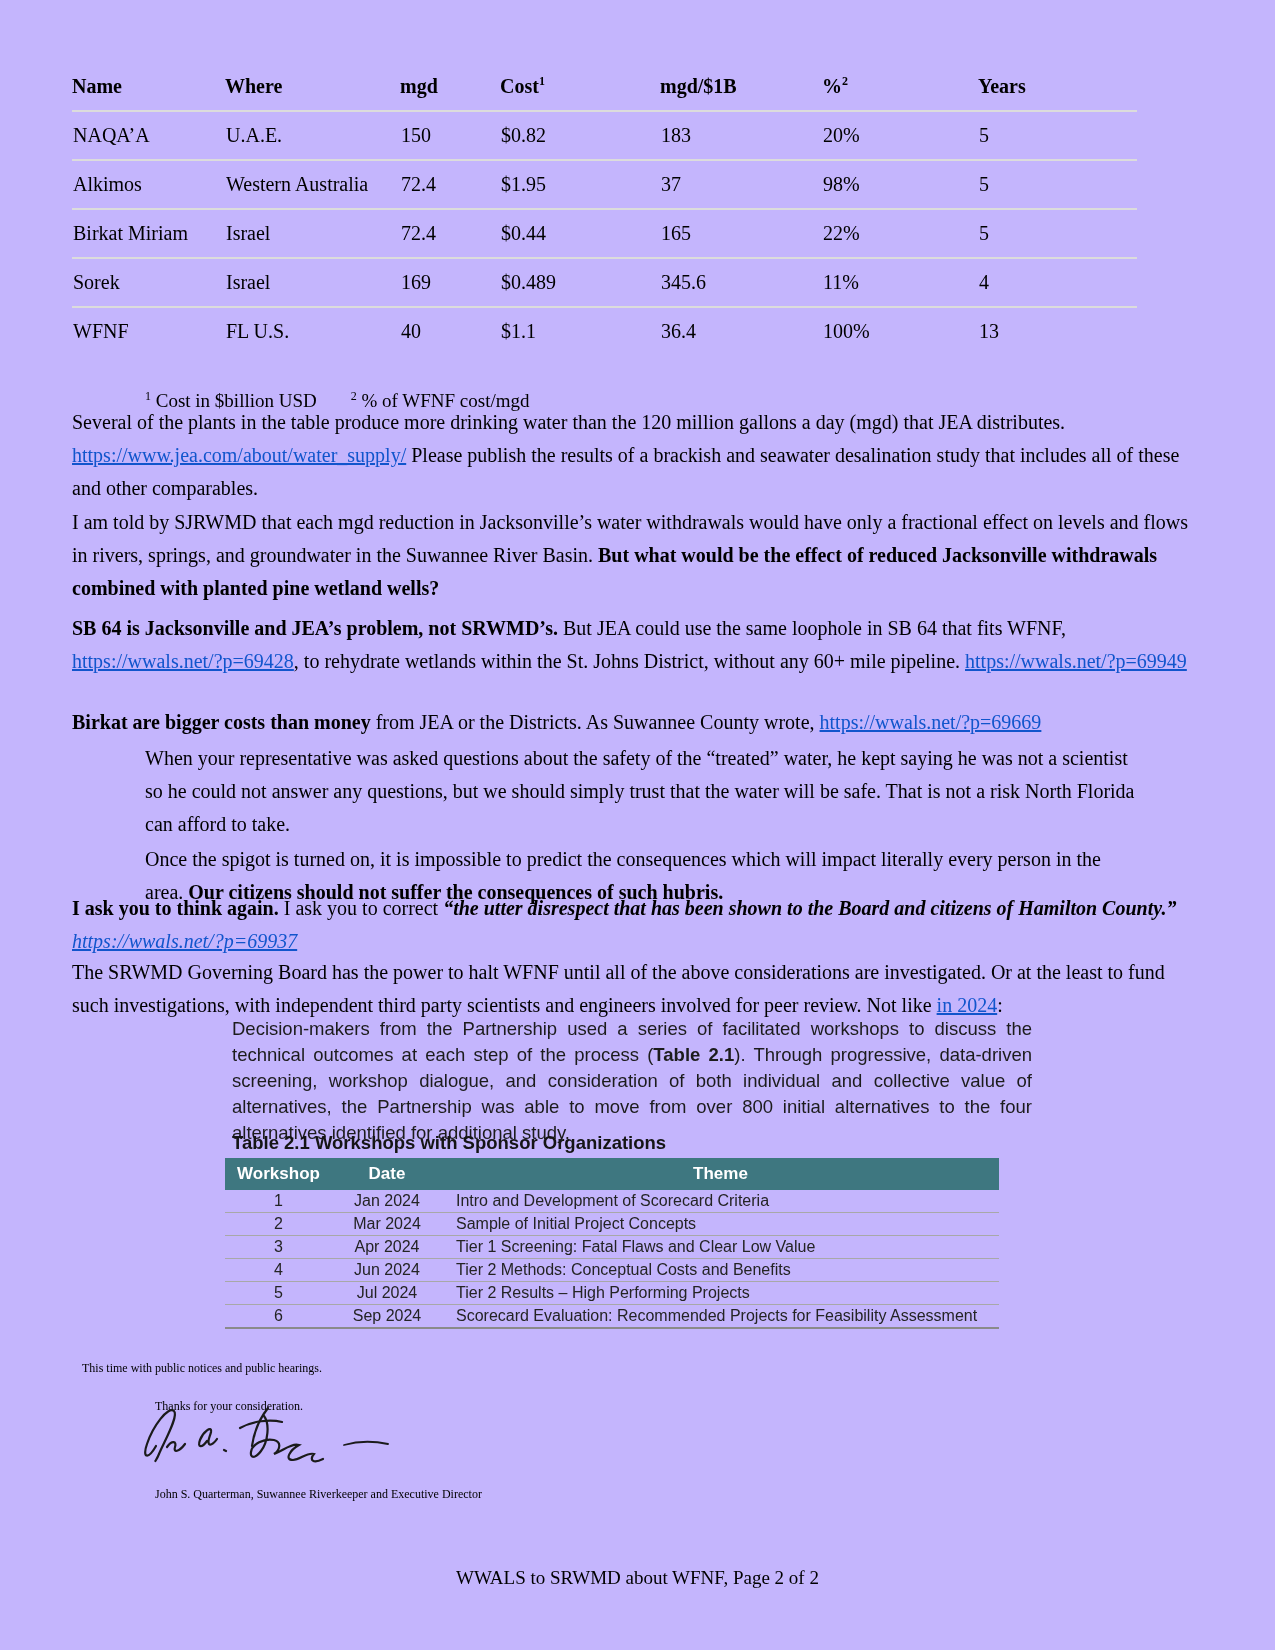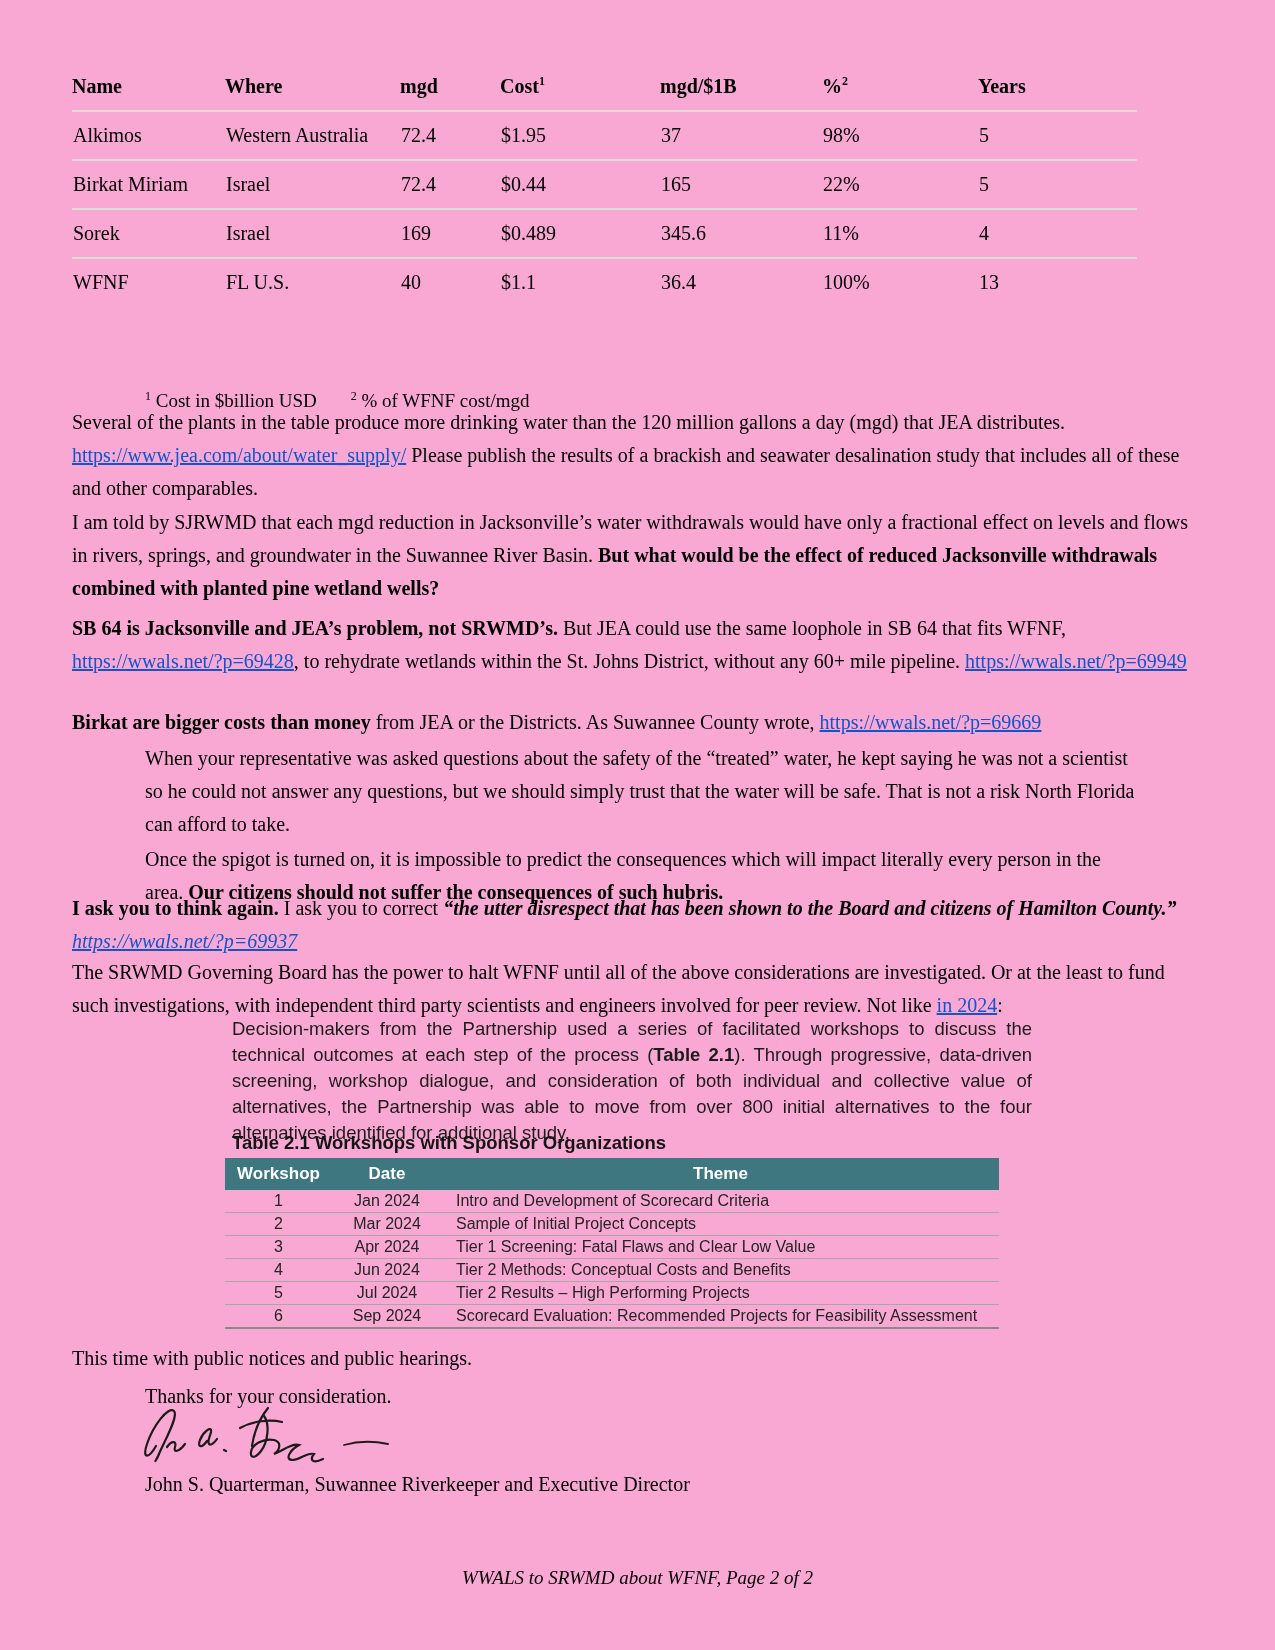--- a/index.html
+++ b/index.html
@@ -1,19 +1,19 @@
 <!DOCTYPE html>
 <html><head>
 <meta charset="utf-8">
 <style>
   html,body { margin:0; padding:0; background:#ffffff; }
   .page {
     position:relative;
     width:1275px; height:1650px;
-    background:#f9a8d4;
+    background:#c4b5fd;
     font-family:"Liberation Serif", serif;
     color:#000000;
     overflow:hidden;
   }
   .abs { position:absolute; }
 
   
   .comp-table { border-collapse:collapse; width:1065px; font-size:20px; table-layout:fixed; }
   .comp-table th {
     text-align:left; font-weight:bold; font-size:20px;
@@ -50,21 +50,21 @@
   }
   .wtable th {
     background:#3e7780; color:#ffffff; font-weight:bold;
     height:32px; text-align:center; font-size:17px; padding:0;
   }
   .wtable td { height:22px; border-bottom:1px solid #a8a8a8; text-align:center; padding:0; }
   .wtable td.theme { text-align:left; padding-left:14px; }
   .wtable tr.last td { border-bottom:2px solid #8a8a8a; }
 
   
-  .plain { margin:0; font-size:20px; line-height:33px; }
+  .plain { margin:10px; font-size:12px; line-height:33px; }
   .footer { width:1275px; text-align:center; font-size:19px; }
 </style>
 </head>
 <body>
 
 <div class="page">
 
   <div class="abs" style="top:72px; left:72px;">
     <table class="comp-table">
       <colgroup>
@@ -80,20 +80,29 @@
           <tr>
         <th><span>Name</span></th>
         <th><span>Where</span></th>
         <th><span>mgd</span></th>
         <th><span>Cost</span><sup class="fn">1</sup></th>
         <th><span>mgd/$1B</span></th>
         <th><span>%</span><sup class="fn">2</sup></th>
         <th><span>Years</span></th>
       </tr>
       <tr>
+        <td>NAQA’A</td>
+        <td>U.A.E.</td>
+        <td>150</td>
+        <td>$0.82</td>
+        <td>183</td>
+        <td>20%</td>
+        <td>5</td>
+      </tr>
+      <tr>
         <td>Alkimos</td>
         <td>Western Australia</td>
         <td>72.4</td>
         <td>$1.95</td>
         <td>37</td>
         <td>98%</td>
         <td>5</td>
       </tr>
       <tr>
         <td>Birkat Miriam</td>
@@ -213,15 +222,15 @@
         <path d="M128,6 c-8,10 -14,24 -16,38"></path>
         <path d="M100,26 c12,-7 30,-9 42,-6"></path>
         <path d="M124,14 c6,8 4,26 -3,35 c-5,7 -11,8 -10,1 c1,-8 13,-14 23,-12 c8,2 6,10 0,14 c9,-3 17,-11 25,-9 c-9,5 -15,15 -6,15 c7,0 14,-8 21,-6 c-5,6 -1,10 9,5"></path>
         <path d="M204,43 c14,-4 30,-4 44,-1" stroke-width="1.8"></path>
       </g>
     </svg>
   </div>
 
   <p class="abs plain" style="top:1468px; left:145px;">John S. Quarterman, Suwannee Riverkeeper and Executive Director</p>
 
-  <p class="abs footer" style="top:1548px; left:0;font-style:italic;">WWALS to SRWMD about WFNF, Page 2 of 2</p>
+  <p class="abs footer" style="top:1548px; left:0;">WWALS to SRWMD about WFNF, Page 2 of 2</p>
 
 </div>
 
 </body></html>

